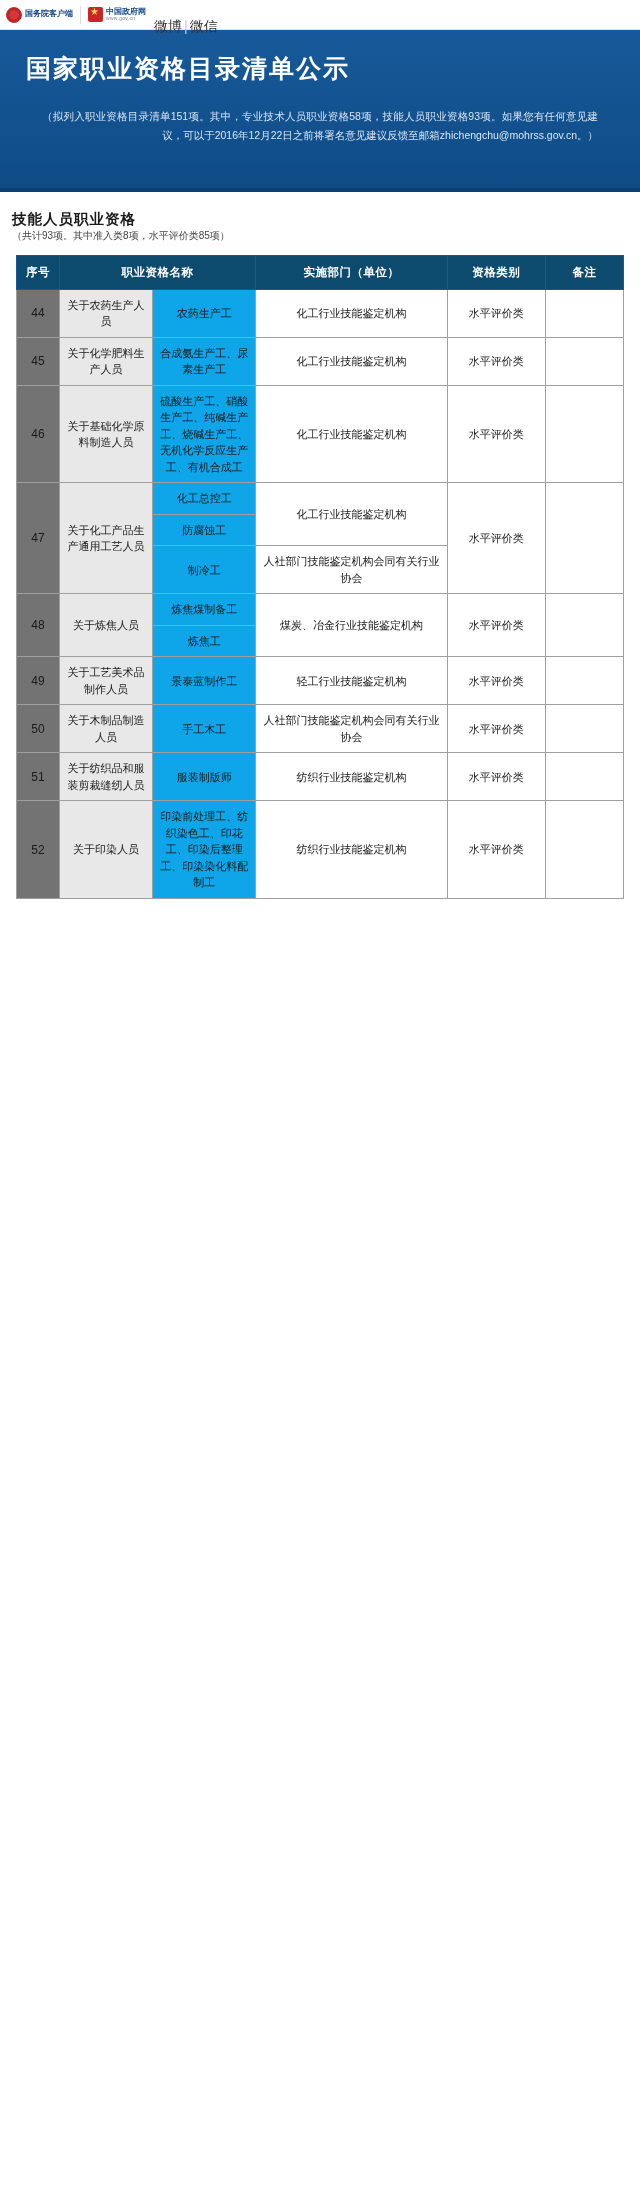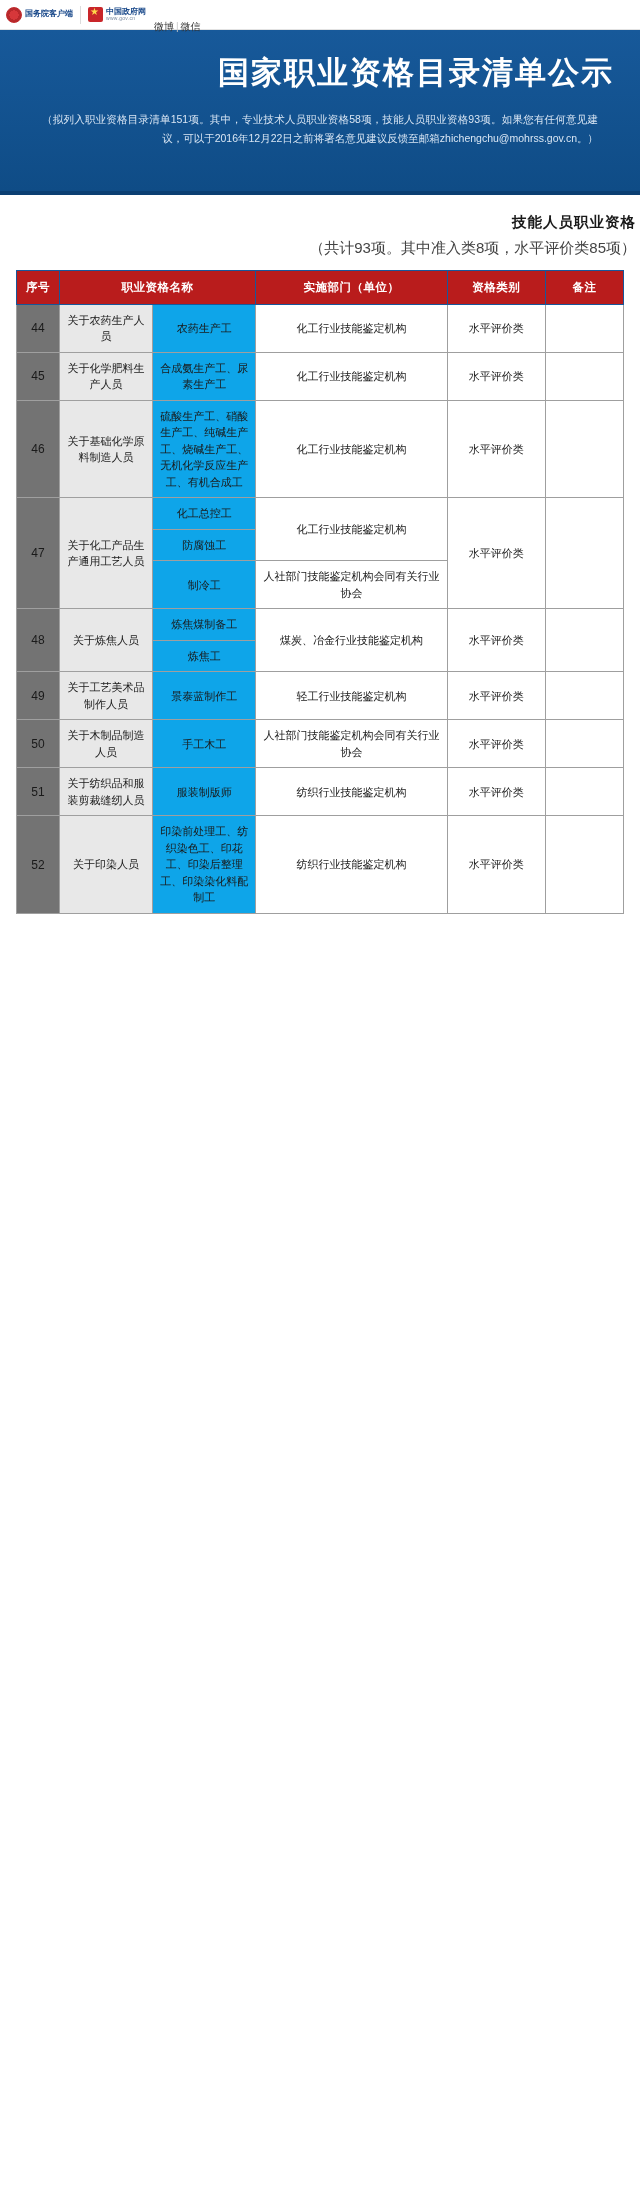--- a/index.html
+++ b/index.html
@@ -71,83 +71,82 @@
   .gov-logo2 .emblem2::after {
     content: "★";
     position: absolute;
     left: 2px;
     top: -1px;
     color: #ffd94a;
     font-size: 10px;
   }
   .topbar .media {
     margin-left: 8px;
-    font-size: 10px;
+    font-size: 14px;
     color: #333;
     margin-top: 24px;
   }
   .topbar .media .bar {
     color: #c9c9c9;
     margin: 0 2px;
   }
 
   
   .hero {
     background: #15538f;
     background: linear-gradient(180deg, #17599a 0%, #0f4c86 100%);
     padding: 22px 26px 26px;
     box-sizing: border-box;
     border-bottom: 4px solid #0b3f72;
   }
   .hero h1 {
-    margin: 0 0 16px 0;
-    text-align: right;
+    margin: 0 0 22px 0;
+    text-align: left;
     color: #ffffff;
-    font-size: 31px;
+    font-size: 25px;
     letter-spacing: 2px;
     font-weight: bold;
   }
   .hero p {
     margin: 16px;
     color: #d9e6f4;
     font-size: 10.5px;
     line-height: 1.85;
     text-align: justify;
     text-align-last: right;
   }
 
   
   .section {
-    padding: 18px 4px 8px;
-    text-align: right;
+    padding: 18px 12px 8px;
+    text-align: left;
   }
   .section .title {
     font-size: 14.5px;
     font-weight: bold;
     color: #1a1a1a;
     letter-spacing: 1px;
   }
   .section .sub {
-    margin-top: 7px;
-    font-size: 15px;
+    font-size: 10px;
     color: #444;
   }
 
   
   .table-wrap {
     padding: 4px 16px 18px;
   }
   table.listing {
     width: 100%;
     border-collapse: collapse;
     table-layout: fixed;
     font-size: 11px;
   }
   table.listing th {
-    background: #b91c1c;
+    background: #0c4a6e;
     color: #fff;
     font-size: 11.5px;
     font-weight: bold;
     border: 1px solid #17579a;
     padding: 9px 2px;
     letter-spacing: .5px;
   }
   table.listing td {
     border: 1px solid #9f9f9f;
     text-align: center;

